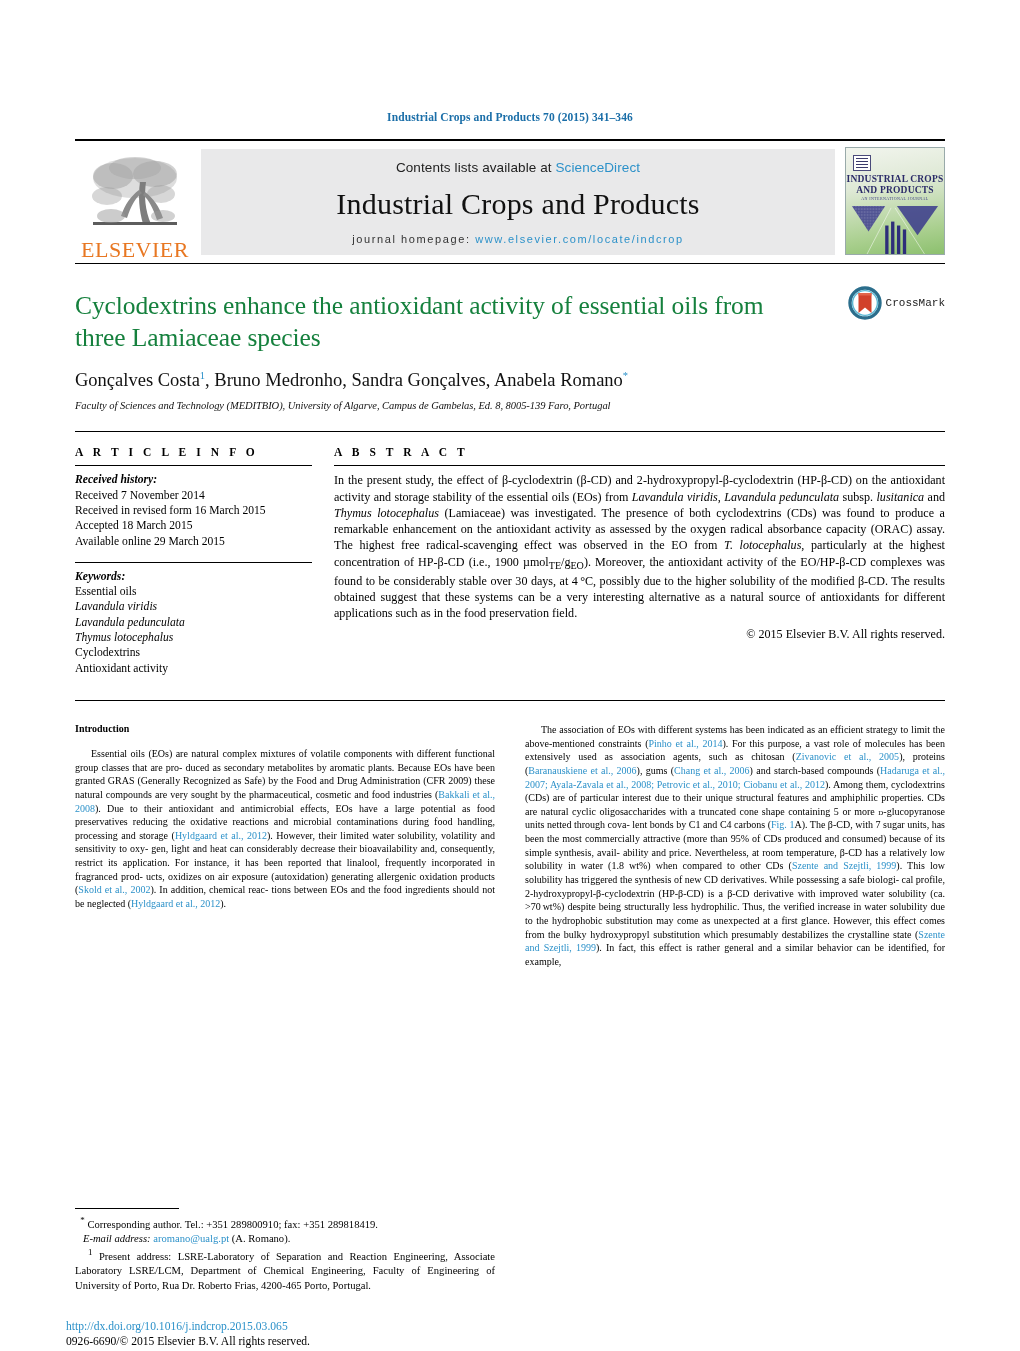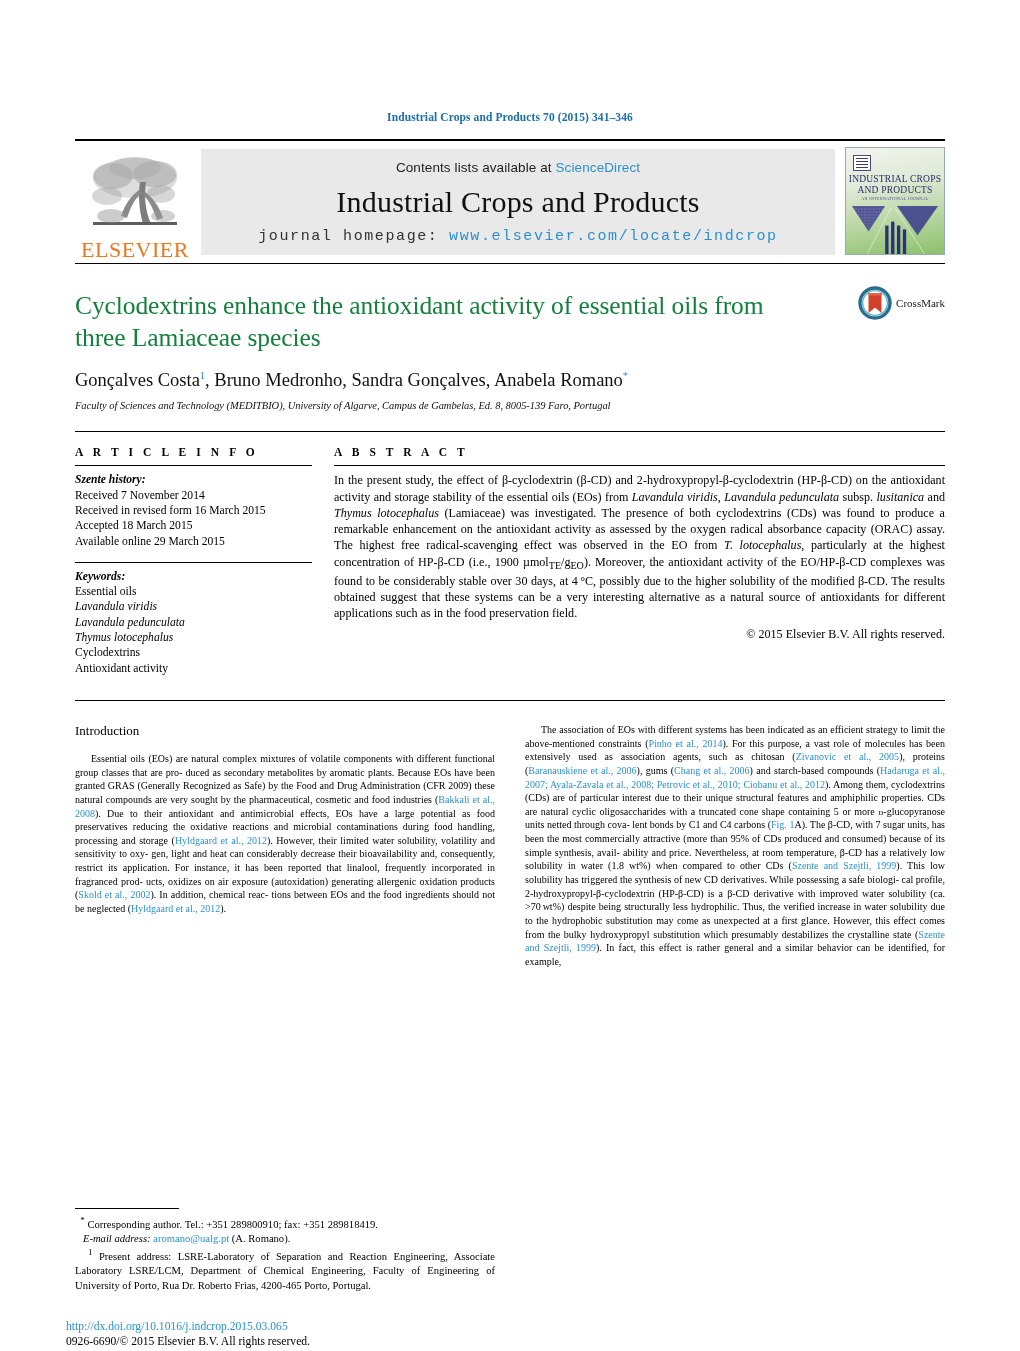--- a/index.html
+++ b/index.html
@@ -82,22 +82,22 @@
   .contents-line .sd {
     color: #2c91c9;
   }
   .journal-title {
     font-family: "Liberation Serif", serif;
     font-size: 30px;
     color: #111;
     letter-spacing: 0.2px;
   }
   .homepage-line {
-    font-family: Liberation Mono, monospace;
-    font-size: 15px;
+    font-family: Liberation Sans, sans-serif;
+    font-size: 11px;
     color: #333;
     letter-spacing: 1.6px;
   }
   .homepage-line .url { color: #2c91c9; }
 
   .cover-thumb {
     flex: 0 0 100px;
     width: 100px;
     margin: 6px 0 8px 0;
     border: 1px solid #9aa;
@@ -113,21 +113,21 @@
   .cover-topbox:after{
     content:""; position:absolute; left:2px; top:2px; right:2px; bottom:2px;
     background: repeating-linear-gradient(0deg,#3b3b6b 0 1px,#fff 1px 3px);
   }
   .cover-title {
     position: absolute; top: 26px; left: 0; right: 0;
     text-align: center;
     color: #2b2b68;
     font-family: "Liberation Serif", serif;
     font-size: 9.5px;
-    font-weight: normal;
+    font-weight: bold;
     line-height: 1.12;
     letter-spacing: 0.2px;
   }
   .cover-sub {
     position:absolute; top:48px; left:0; right:0; text-align:center;
     color:#46468c; font-size:4px; letter-spacing:0.4px;
   }
   .cover-art { position:absolute; left:0; right:0; top:54px; bottom:0; }
 
   
@@ -164,21 +164,21 @@
   }
   .crossmark {
     position: absolute;
     right: 0px;
     top: 22px;
     display: flex;
     align-items: center;
     gap: 4px;
   }
   .crossmark-label {
-    font-family: Liberation Serif, serif;
+    font-family: Liberation Mono, monospace;
     font-size: 11px;
     color: #222;
   }
 
   
   .info-abs-rule { border-top: 1.5px solid #000; margin-top: 20px; }
   .info-abs {
     display: flex;
     padding-top: 14px;
     gap: 22px;
@@ -218,22 +218,22 @@
   
   .body-rule { border-top: 1.5px solid #000; margin-top: 24px; }
   .body-cols {
     display: flex;
     gap: 30px;
     padding-top: 22px;
   }
   .bcol { flex: 1 1 0; position: relative; }
   h2.intro-head {
     font-family: "Liberation Serif", serif;
-    font-size: 13px;
-    font-weight: normal;
+    font-size: 10px;
+    font-weight: bold;
     margin: 0 0 13px 0;
   }
   p.body-p {
     font-size: 10px;
     line-height: 1.365;
     text-align: justify;
     text-indent: 16px;
     margin: 0 0 9px 0;
     font-family: "Liberation Serif", serif;
     hyphens: auto;
@@ -380,21 +380,21 @@
   </div>
 
   <div class="info-abs-rule"></div>
 
   <div class="info-abs">
 
     <div class="col-info">
       <div class="sec-head">A R T I C L E   I N F O</div>
       <div class="thin-rule"></div>
       <div class="info-block">
-        <div class="lbl">Szente history:</div>
+        <div class="lbl">Received history:</div>
         <div>Received 7 November 2014</div>
         <div>Received in revised form 16 March 2015</div>
         <div>Accepted 18 March 2015</div>
         <div>Available online 29 March 2015</div>
       </div>
       <div class="kw-rule"></div>
       <div class="info-block kw">
         <div class="lbl">Keywords:</div>
         <div>Essential oils</div>
         <div><em>Lavandula viridis</em></div>

